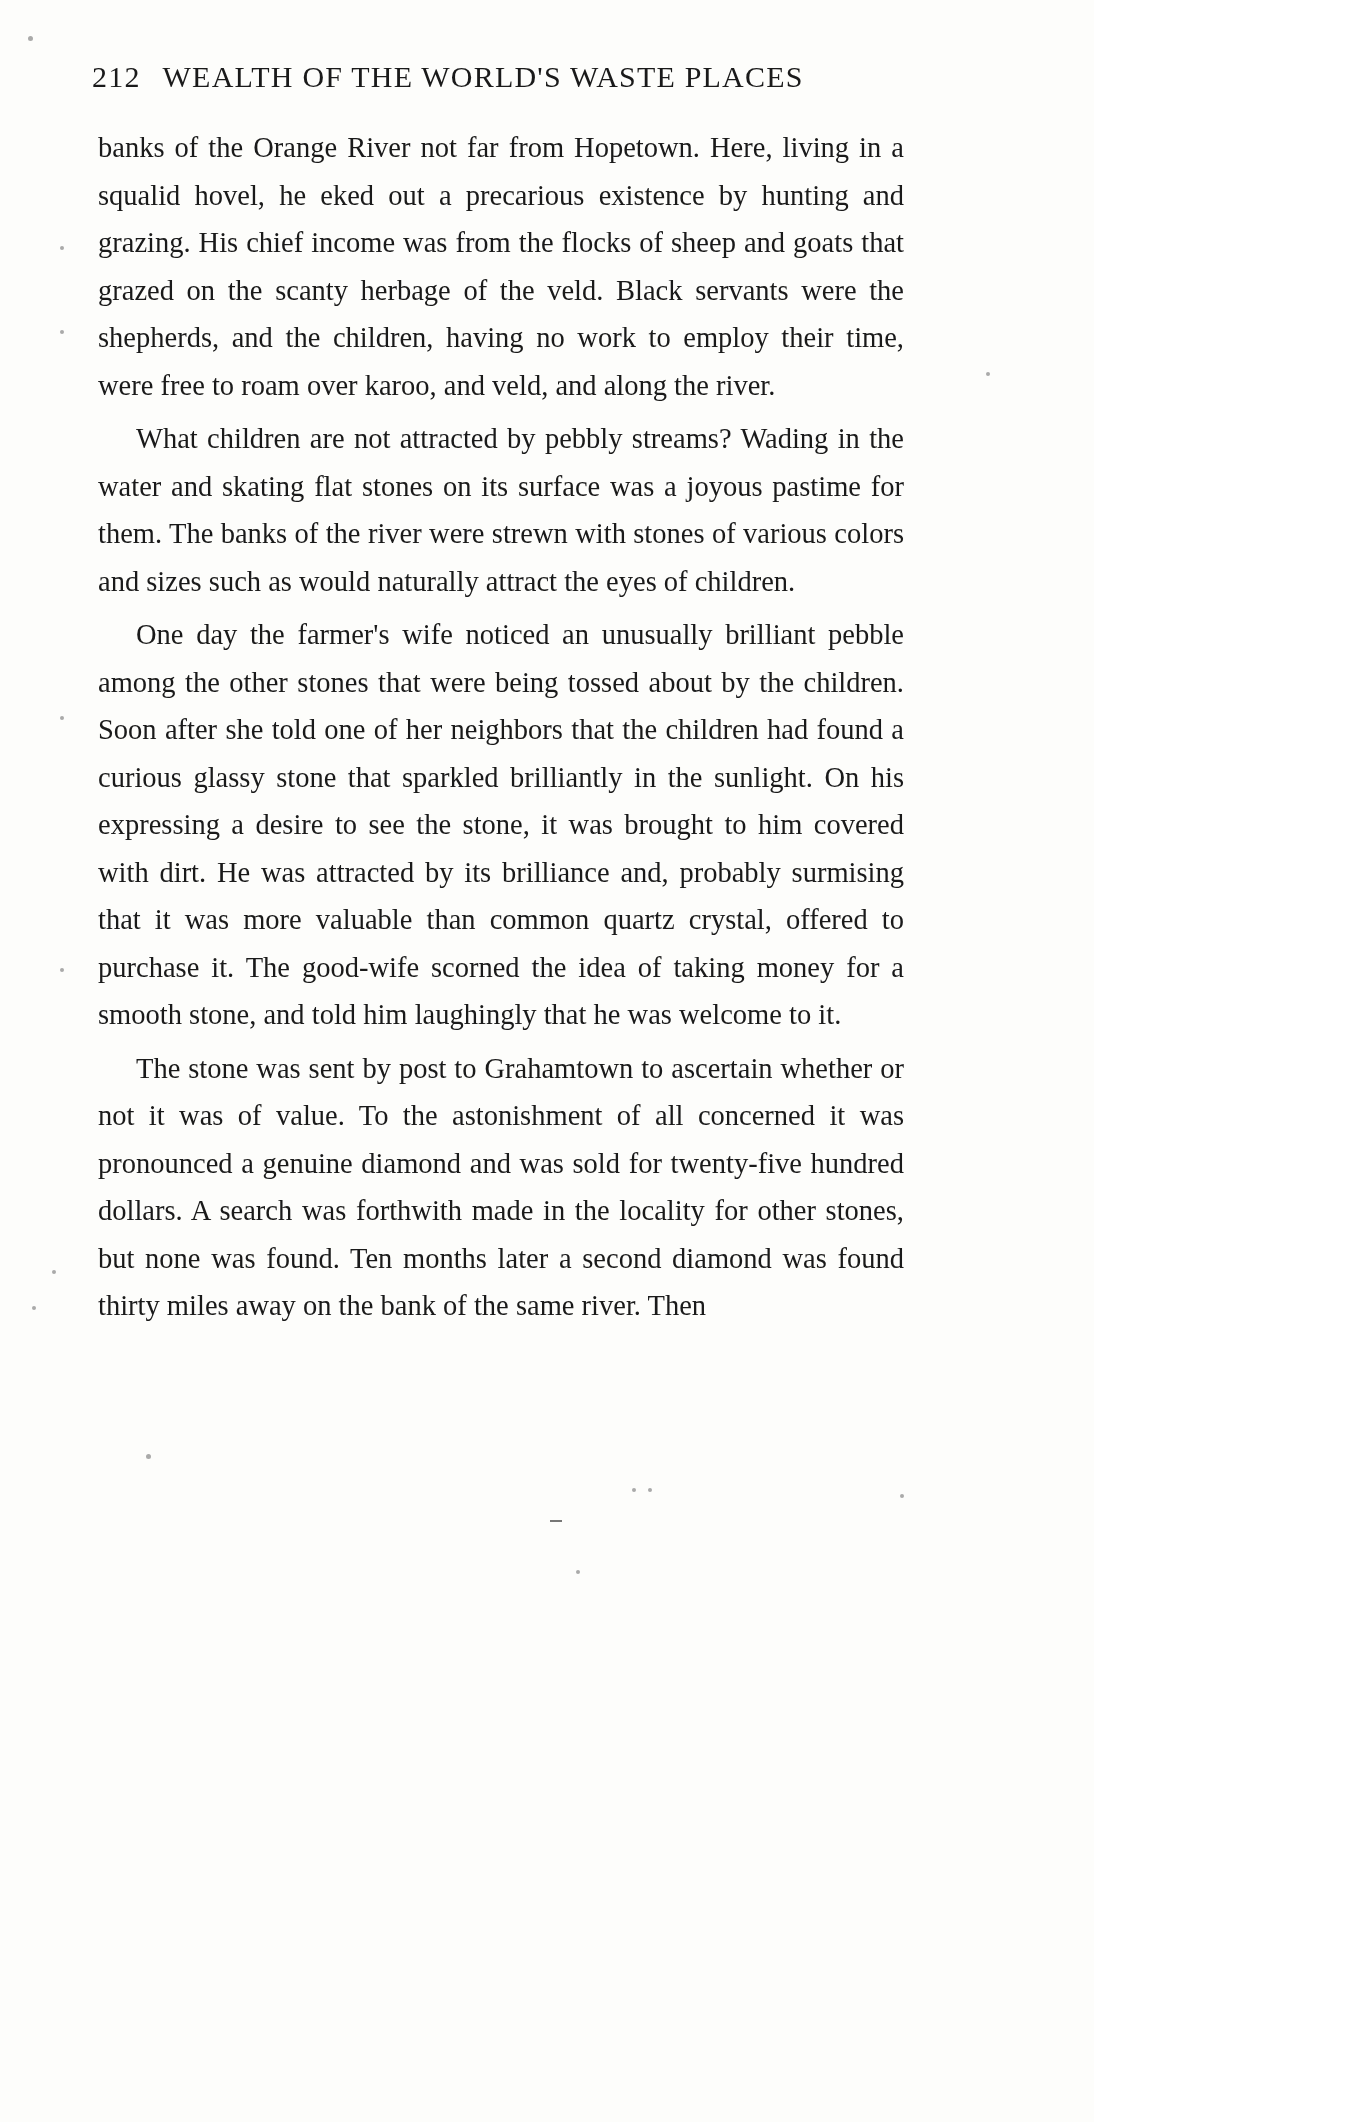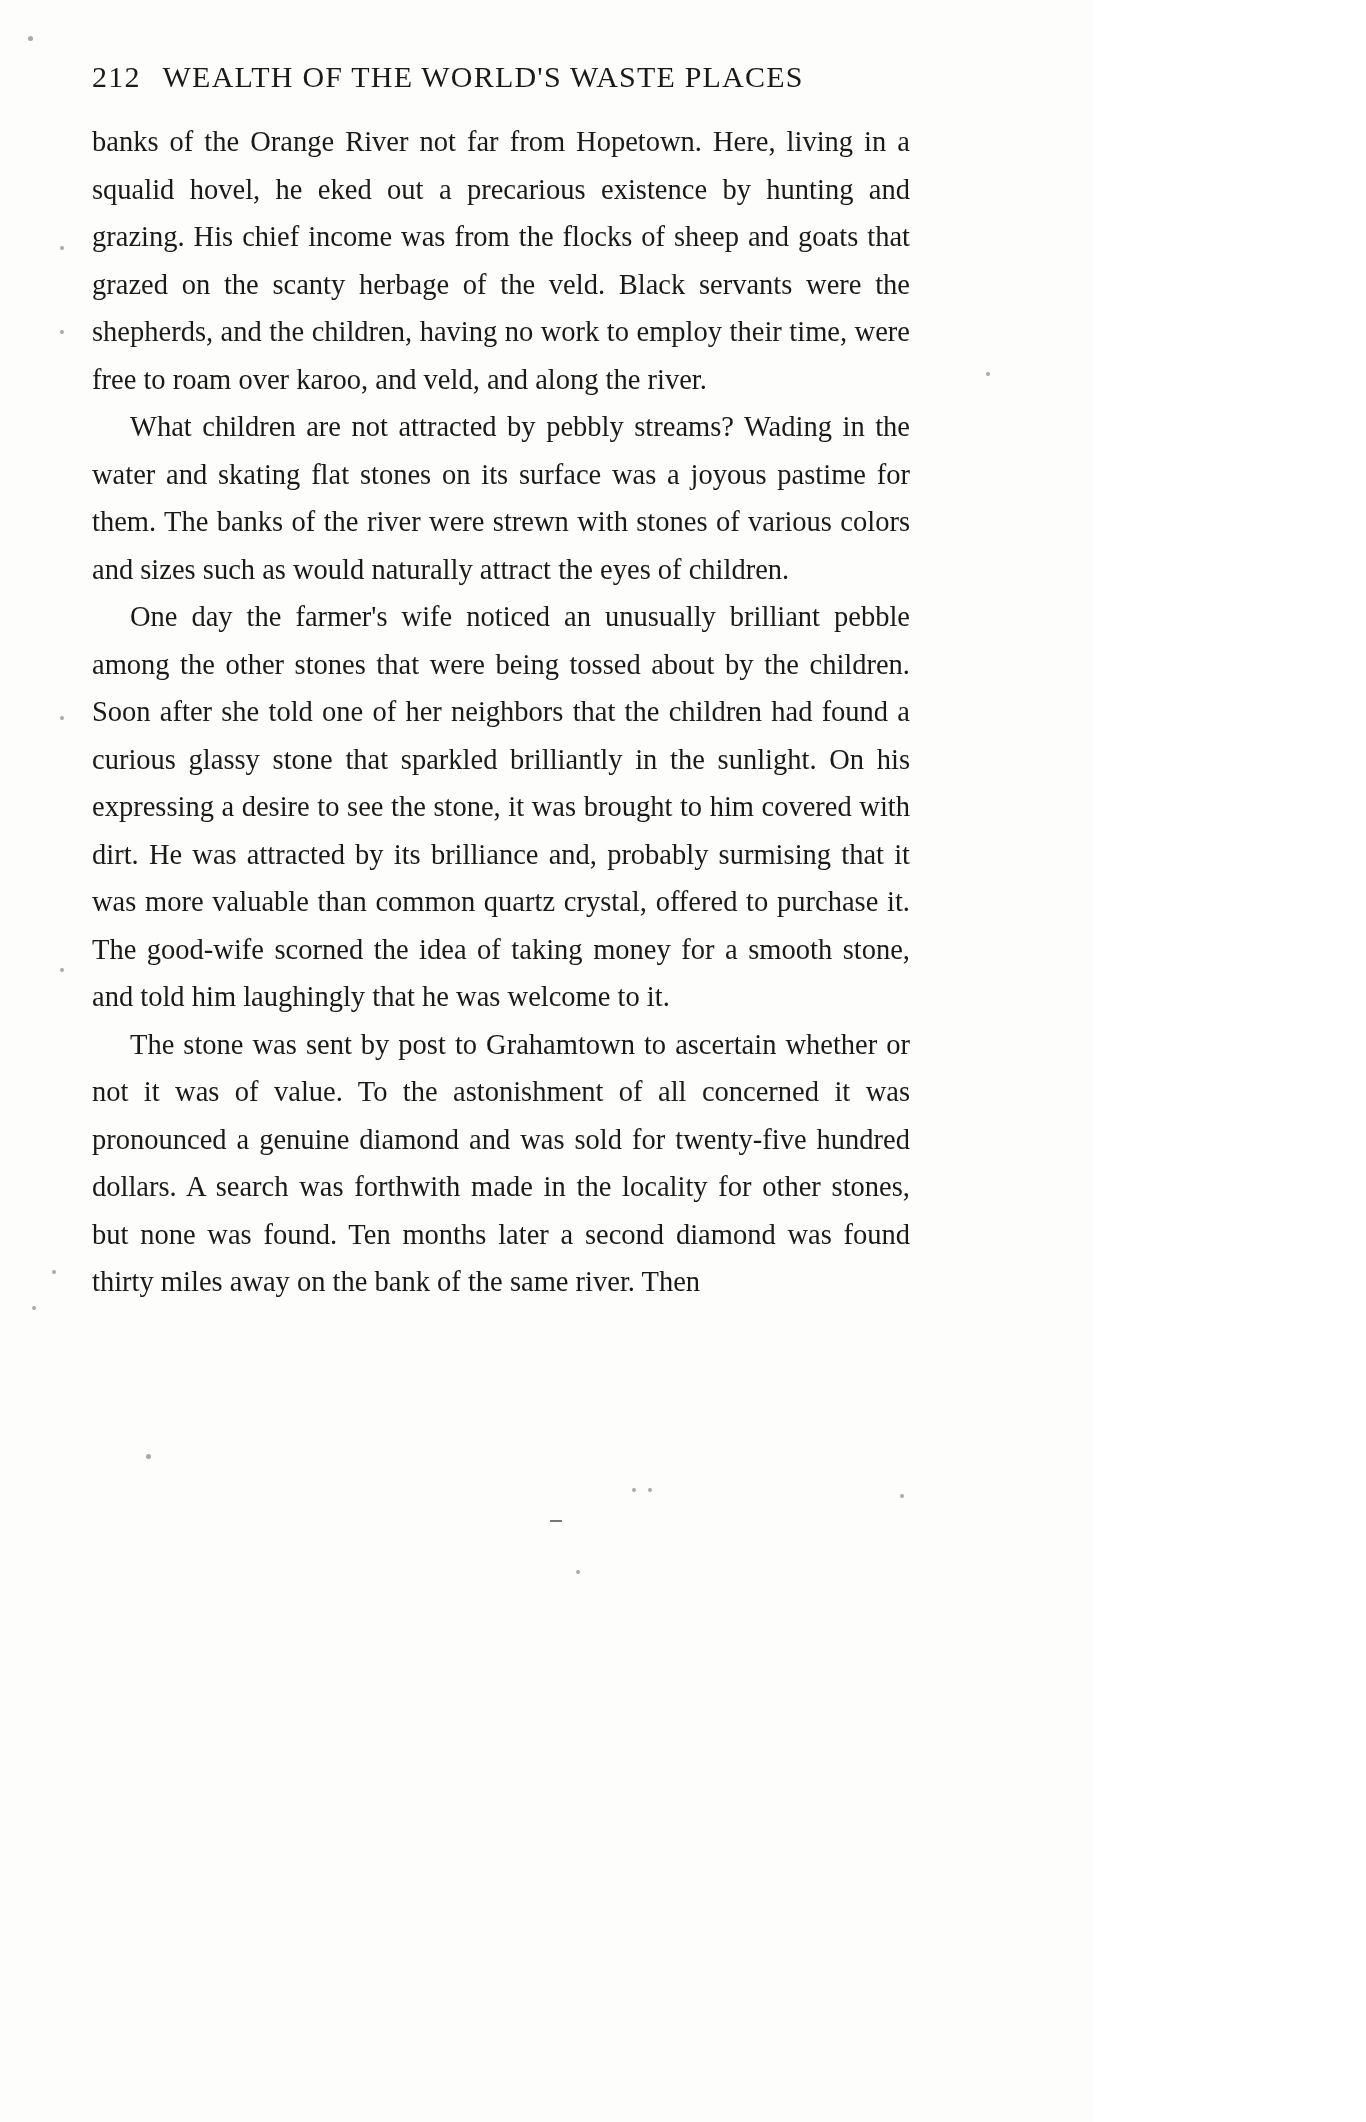--- a/index.html
+++ b/index.html
@@ -38,21 +38,21 @@
     position: absolute;
     top: 118px;
     left: 92px;
     width: 818px;
     font-size: 28.5px;
     line-height: 47.5px;
     text-align: justify;
     text-justify: inter-word;
   }
   .para {
-    margin: 0;
+    margin: 6px;
     text-indent: 38px;
     text-align: justify;
   }
   .para.first {
     text-indent: 0;
   }
   
   .speck {
     position: absolute;
     background: #8d8d8d;

